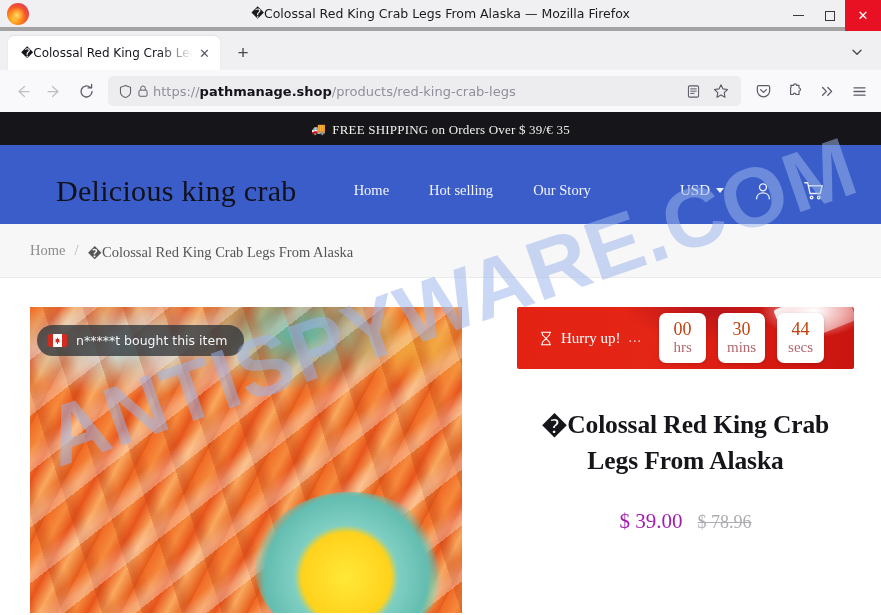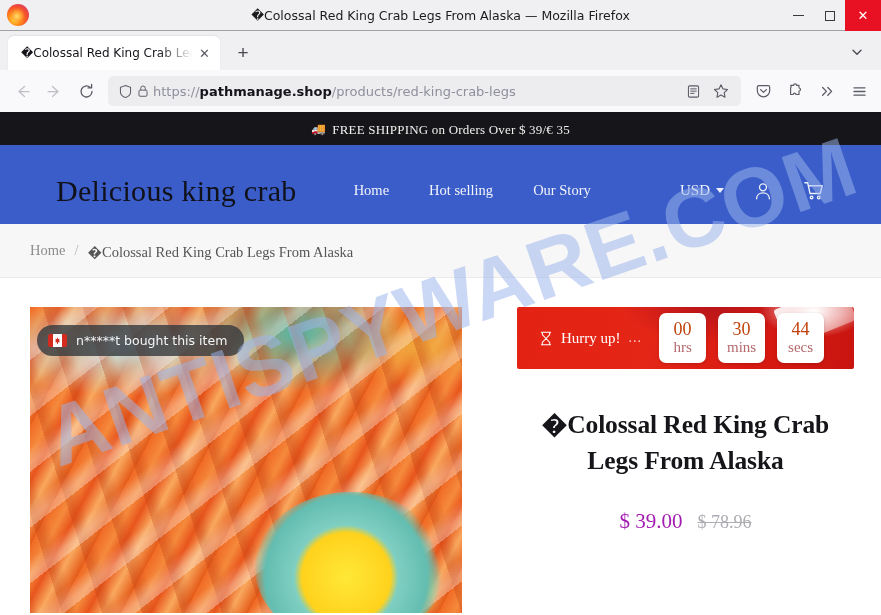--- a/index.html
+++ b/index.html
@@ -10,21 +10,21 @@
     font-family: "Liberation Sans", sans-serif;
   }
 
   #app { position: relative; width: 881px; height: 615px; overflow: hidden; }
 
   
   .titlebar {
     position: relative;
     height: 31px;
     background: #f0f0f3;
-    border-bottom: 1px solid #a3a3a3;
+    border-bottom: 4px solid #a3a3a3;
     display: flex; align-items: center;
   }
   .ff-logo {
     width: 22px; height: 22px; margin-left: 7px;
     border-radius: 50%;
     background: radial-gradient(circle at 35% 70%, #ffd43b 0%, #ff8c1a 30%, #f4512c 58%, #d9376e 88%);
     position: relative; flex: 0 0 auto;
   }
   .ff-logo::after {
     content:""; position:absolute; left:5px; top:4px; width:12px; height:13px;

